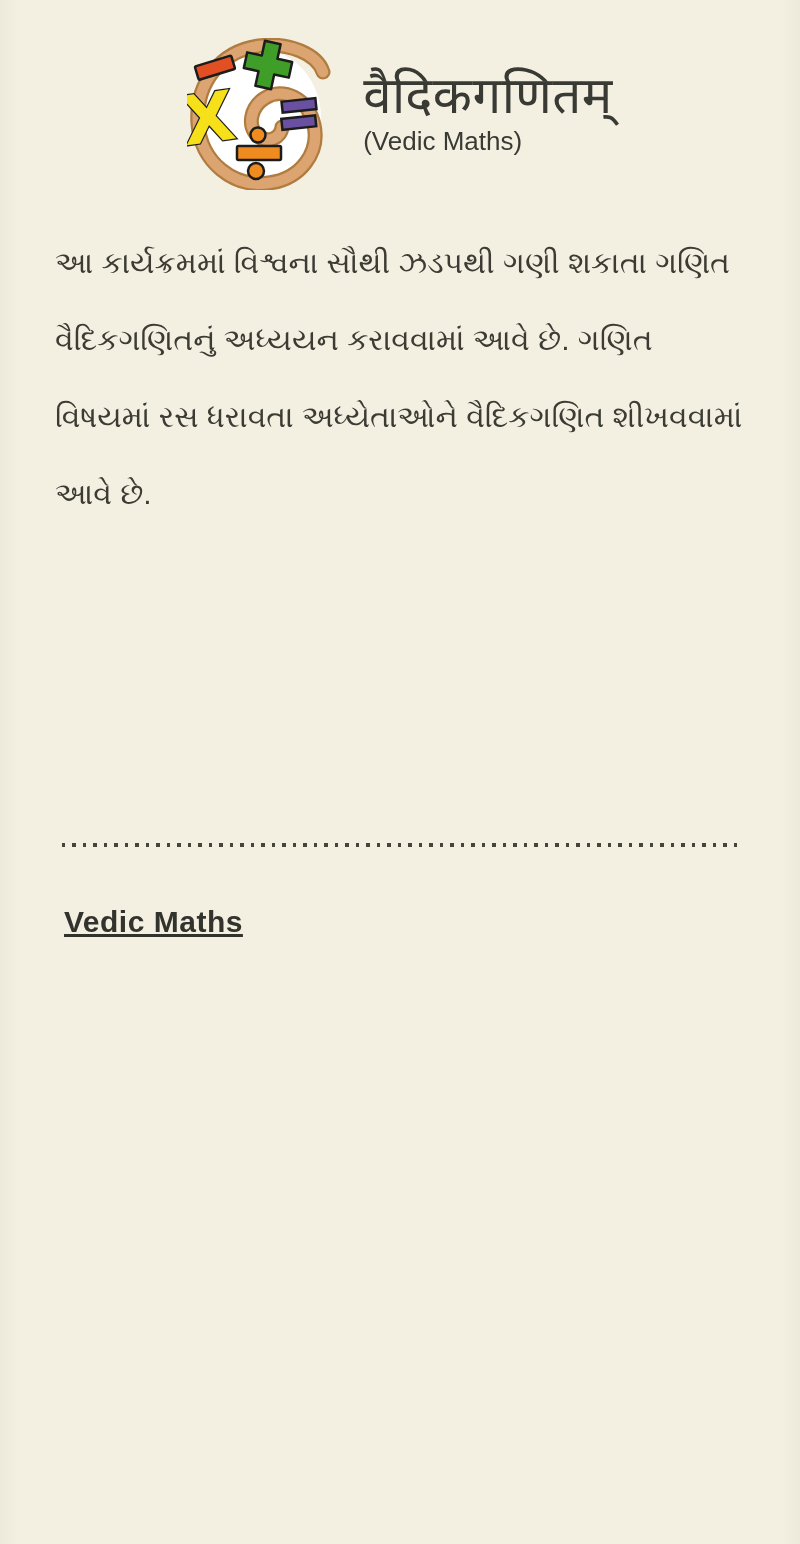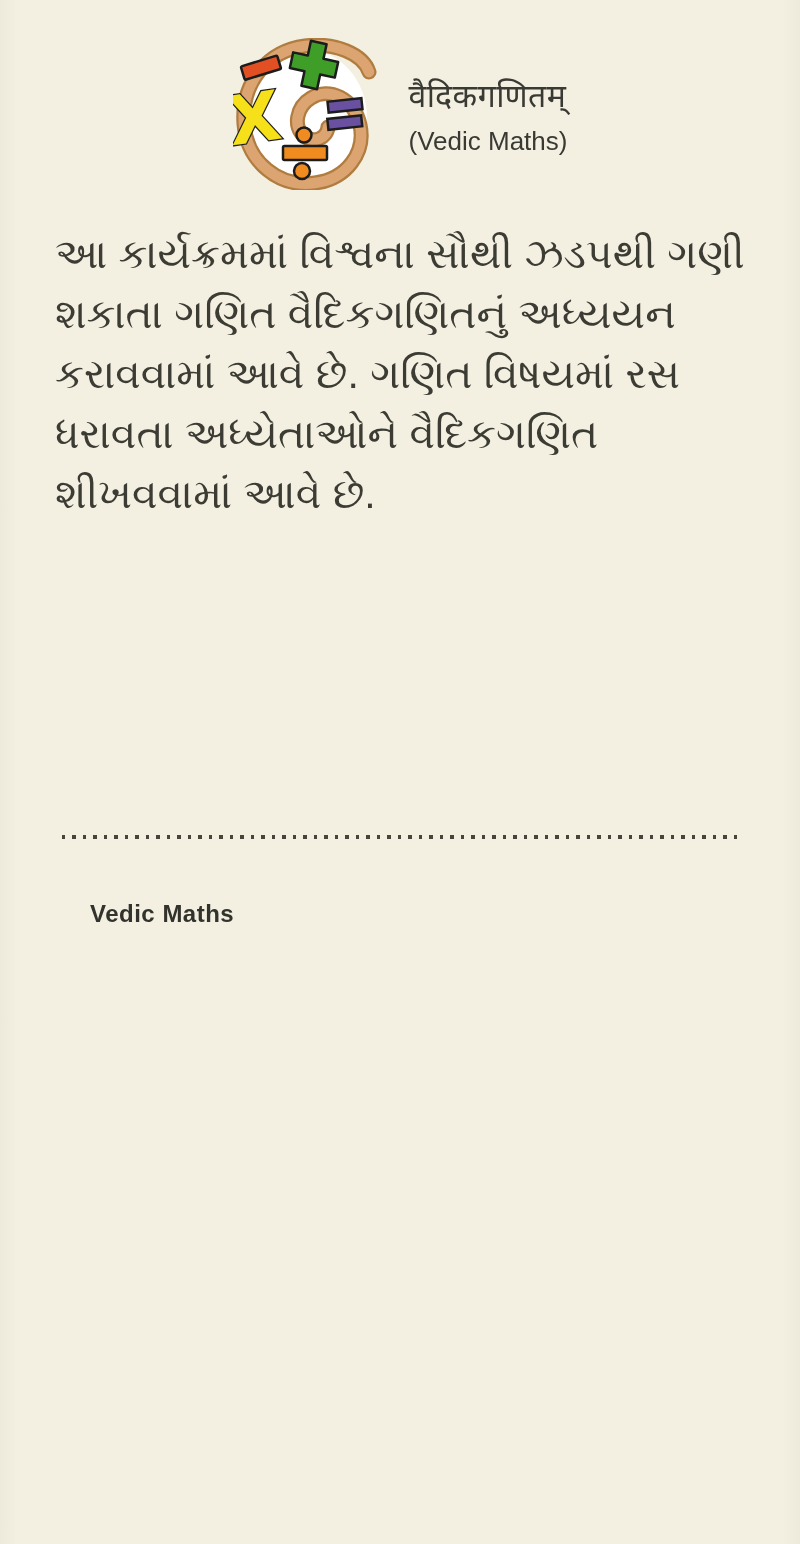--- a/index.html
+++ b/index.html
@@ -21,58 +21,58 @@
   .header {
     display: flex;
     justify-content: center;
     align-items: center;
     padding-top: 38px;
     gap: 28px;
   }
   .logo { width: 148px; height: 152px; flex: 0 0 auto; }
   .title-block { display: flex; flex-direction: column; }
   .title-devanagari {
-    font-size: 32px;
+    font-size: 51px;
     line-height: 52px;
     font-weight: 500;
     color: #3a3a34;
     letter-spacing: 0.5px;
   }
   .title-sub {
     font-size: 26px;
     line-height: 34px;
     color: #3a3a34;
     margin-top: 2px;
-    text-align: right;
   }
   
   .gujarati {
     margin: 34px 50px 0 55px;
     width: 700px;
-    font-size: 41px;
-    line-height: 60px;
+    font-size: 30px;
+    line-height: 77px;
     color: #3c3c34;
     min-height: 256px;
   }
   
   .divider {
     margin: 311px 0 0 62px;
     width: 675px;
     height: 4px;
     background-image: repeating-linear-gradient(to right, #45453c 0 3.5px, transparent 3.5px 10.5px);
     background-repeat: no-repeat;
   }
   
   .eng-heading {
-    margin: 56px 0 0 90px;
-    font-size: 24px;
+    margin: 56px 0 0 64px;
+    font-size: 30px;
     line-height: 38px;
     font-weight: bold;
     color: #33332d;
     letter-spacing: 0.5px;
+    text-decoration: underline;
   }
   .eng-paragraph {
     margin: 54px 70px 0 92px;
     width: 625px;
     font-size: 30px;
     line-height: 48px;
     color: #393931;
     letter-spacing: -0.3px;
   }
 </style>

